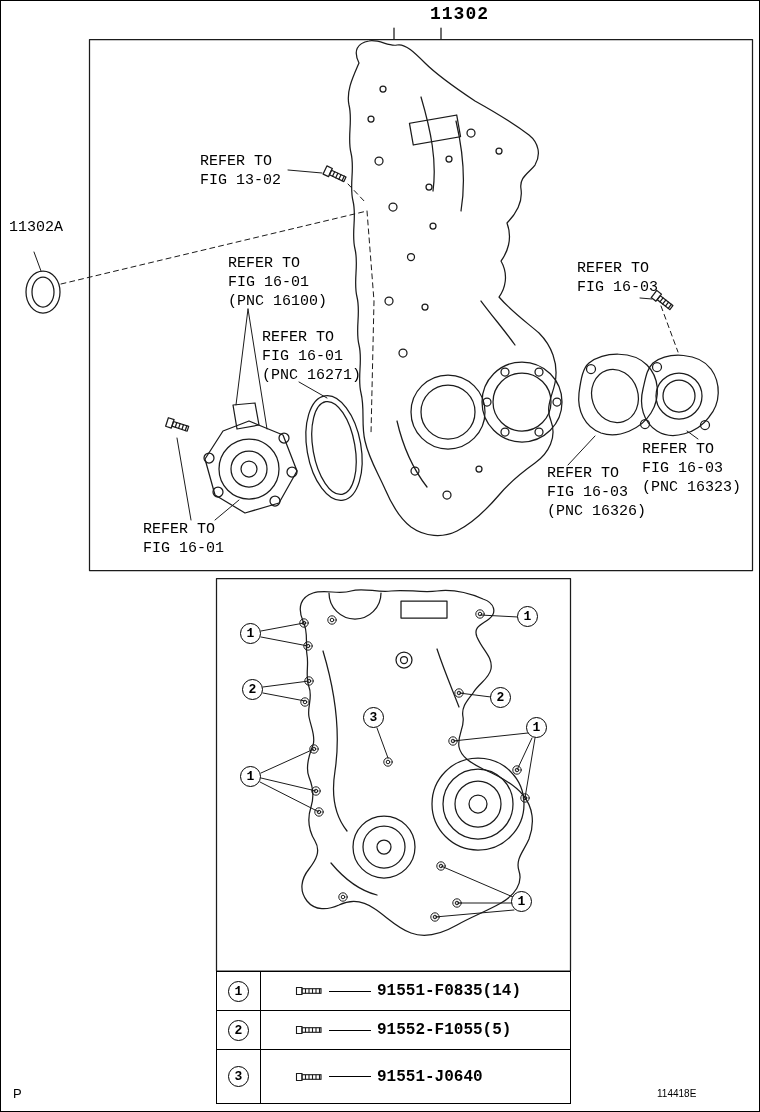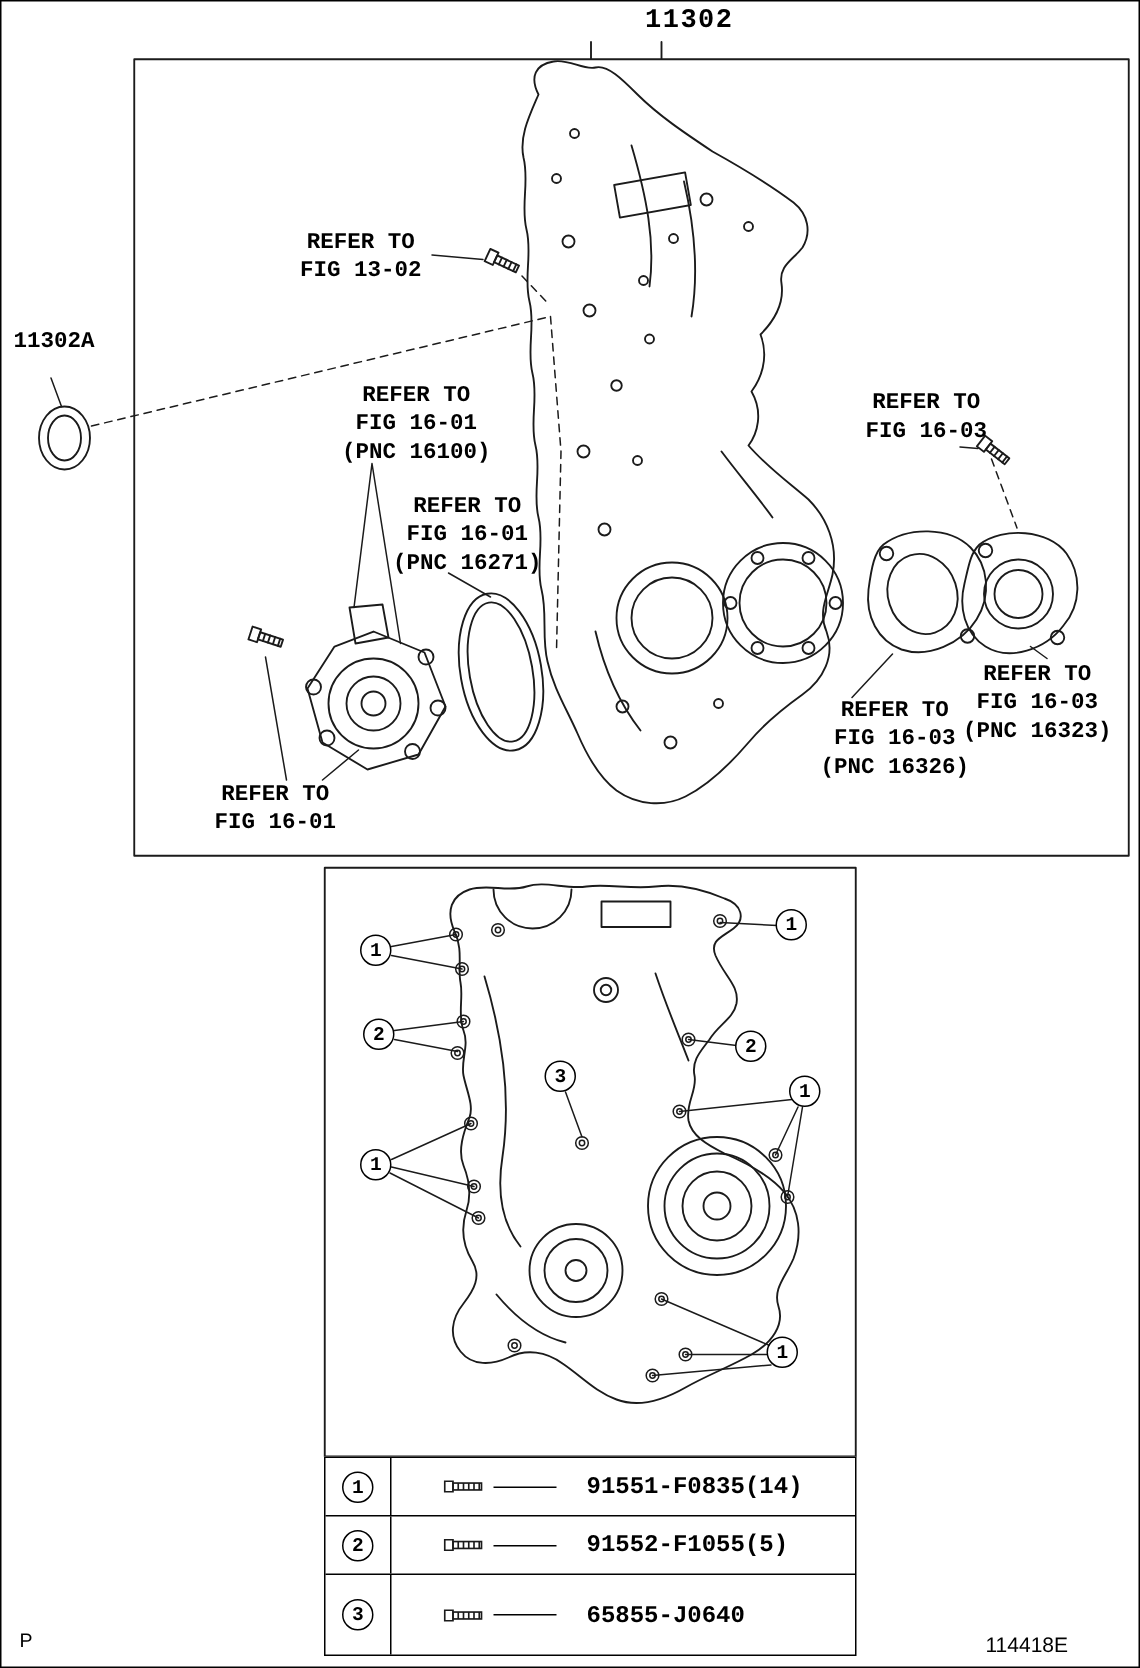--- a/index.html
+++ b/index.html
@@ -4,37 +4,37 @@
 <style>
   html,body{margin:0;padding:0;background:#fff;}
   .page{
     position:relative;width:760px;height:1112px;background:#ffffff;
     border:1px solid #000;box-sizing:border-box;overflow:hidden;
     font-family:"Liberation Mono","DejaVu Sans Mono",monospace;color:#000;
   }
   .art{position:absolute;left:0;top:0;width:760px;height:1112px;pointer-events:none;}
   .title{position:absolute;font-weight:bold;font-size:18px;letter-spacing:1px;}
   .label{
-    position:absolute;font-weight:bold;font-size:15px;line-height:1.25;
-    white-space:pre-line;letter-spacing:0;text-align:center;
+    position:absolute;font-weight:normal;font-size:15px;line-height:1.25;
+    white-space:pre-line;letter-spacing:0;
   }
   .co{
     width:21px;height:21px;border:1.6px solid #000;border-radius:50%;
     display:flex;align-items:center;justify-content:center;
     font-size:13px;font-weight:bold;background:#fff;box-sizing:border-box;
   }
   .abs{position:absolute;}
   .table{position:absolute;border:1.4px solid #000;box-sizing:border-box;background:#fff;}
   .trow{display:flex;border-top:1.4px solid #000;height:38px;}
   .trow:first-child{border-top:none;}
   .trow.tall{height:53px;}
   .ccell{width:43px;border-right:1.4px solid #000;display:flex;align-items:center;justify-content:center;flex:none;}
   .pcell{flex:1;display:flex;flex-direction:column;justify-content:center;padding-left:34px;gap:2px;}
   .pline{display:flex;align-items:center;}
-  .pnum{font-weight:bold;font-size:16px;white-space:nowrap;margin-left:14px;}
+  .pnum{font-weight:bold;font-size:16px;white-space:nowrap;}
   .dashline{width:42px;border-top:1.3px solid #000;margin:0 6px 0 4px;flex:none;}
   .footer{position:absolute;font-family:"Liberation Sans","DejaVu Sans",sans-serif;font-size:13px;}
 </style>
 </head>
 <body>
 
 <div class="page">
 
   <svg class="art" viewBox="0 0 760 1112">
     <defs>
@@ -299,22 +299,22 @@
       <div class="pcell">
         <div class="pline">
           <svg width="30" height="14" viewBox="0 0 30 14">
             <g stroke="#1b1b1b" fill="none" stroke-width="1.1">
               <path d="M1.5 3.5 H7 V10.5 H1.5 Z"></path>
                 <rect x="7" y="4.7" width="19" height="4.6"></rect>
               <path d="M10.5 4.7 V9.3 M14 4.7 V9.3 M17.5 4.7 V9.3 M21 4.7 V9.3 M24.5 4.7 V9.3"></path>
             </g>
           </svg>
           <span class="dashline"></span>
-          <span class="pnum">65855-J0640</span>
+          <span class="pnum">91551-J0640</span>
         </div>
       </div>
     </div>
   </div>
 
   <div class="footer" style="left:12px;top:1085px;">P</div>
-  <div class="footer" style="left:656px;top:1087px;font-size:14px;">114418E</div>
+  <div class="footer" style="left:656px;top:1087px;font-size:10px;">114418E</div>
 
 </div>
 
 </body></html>

